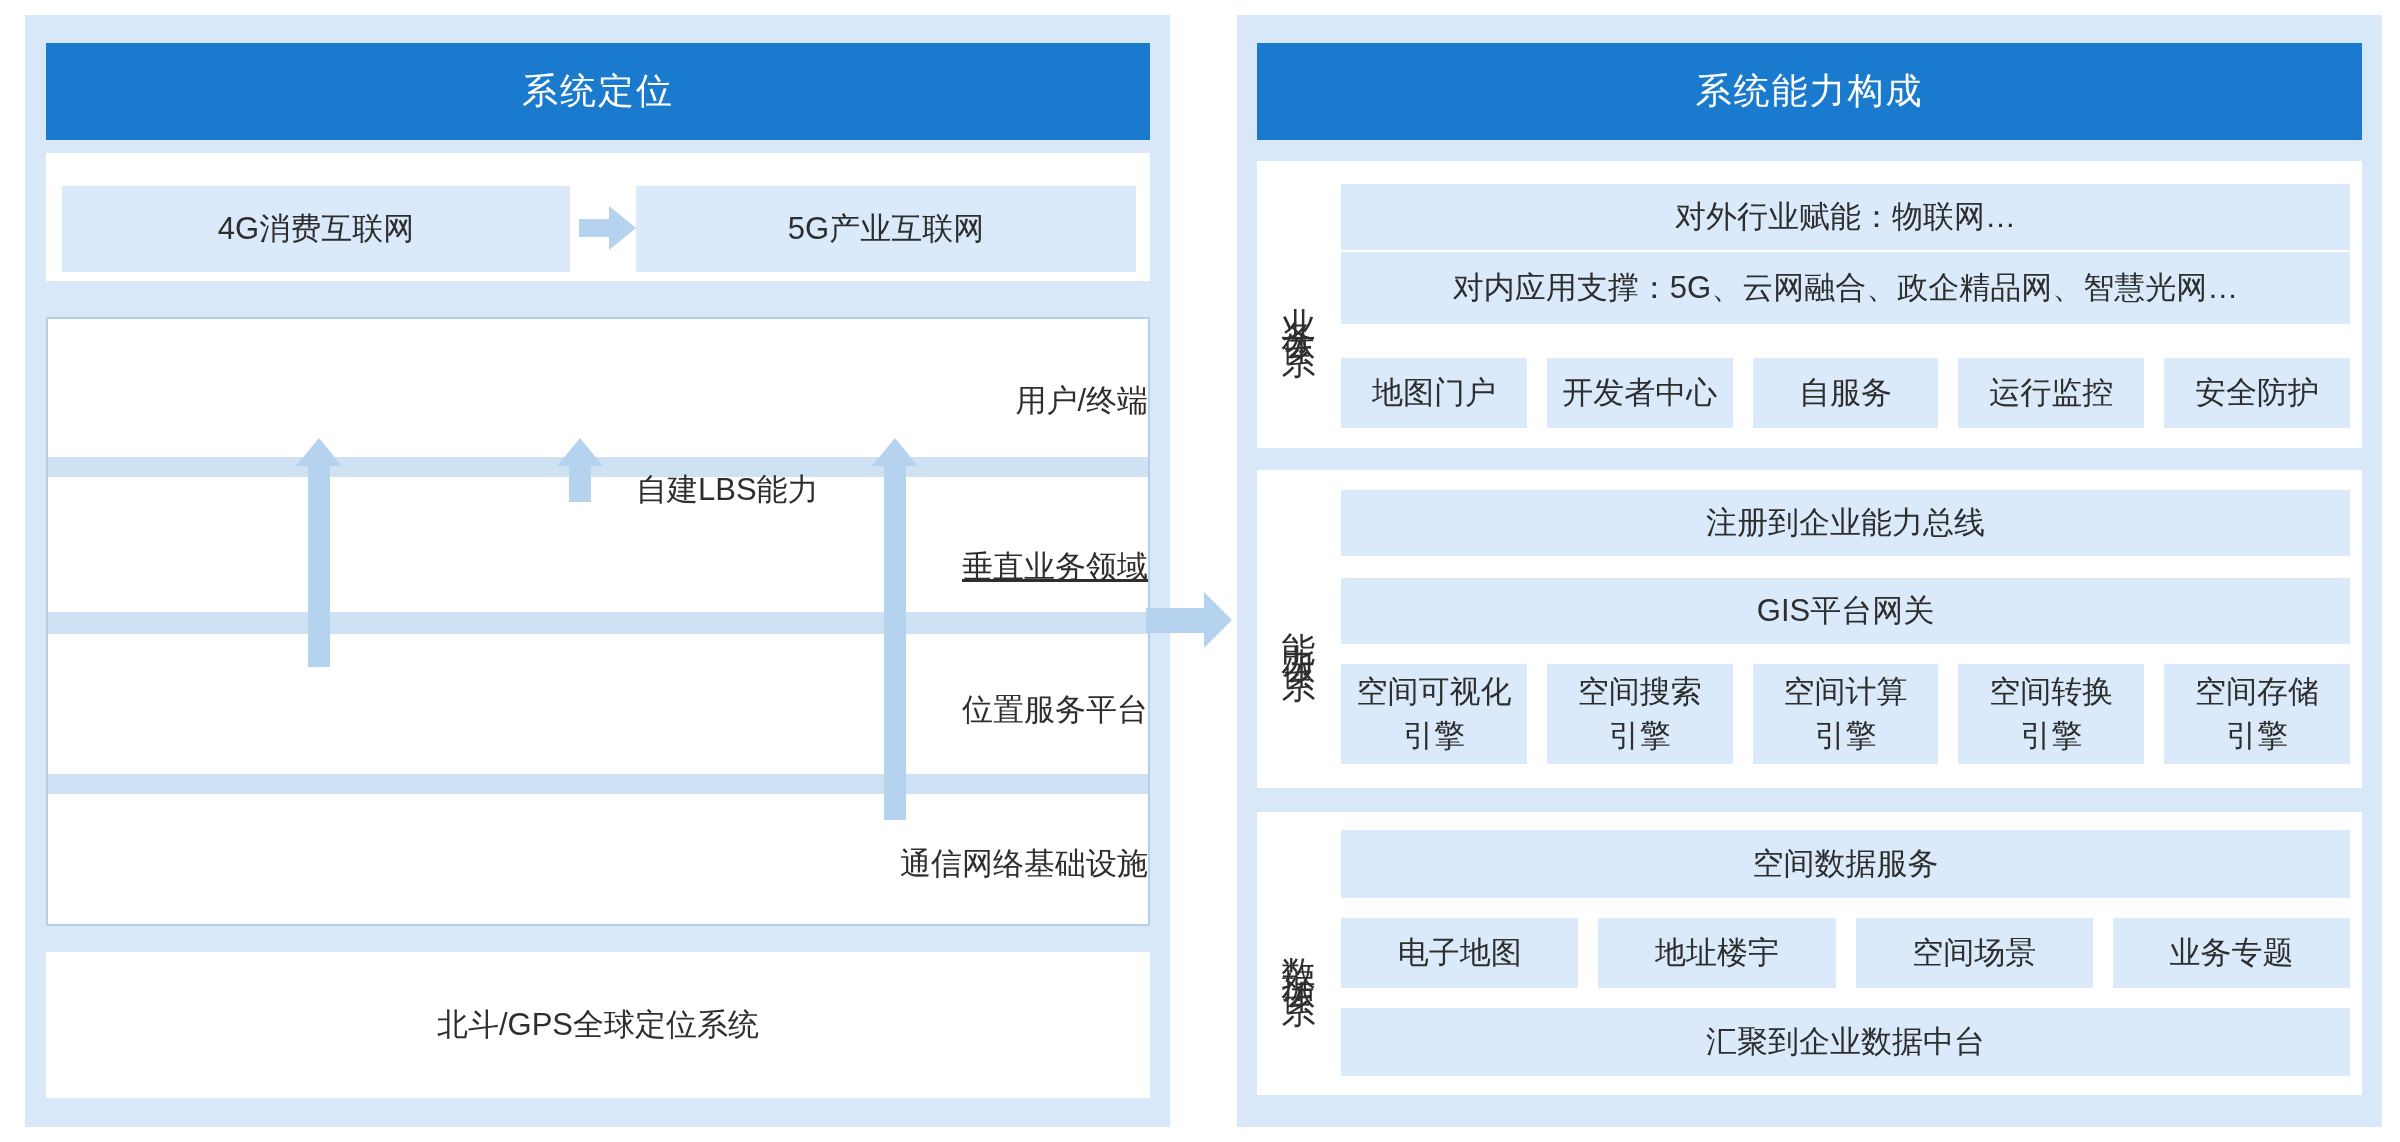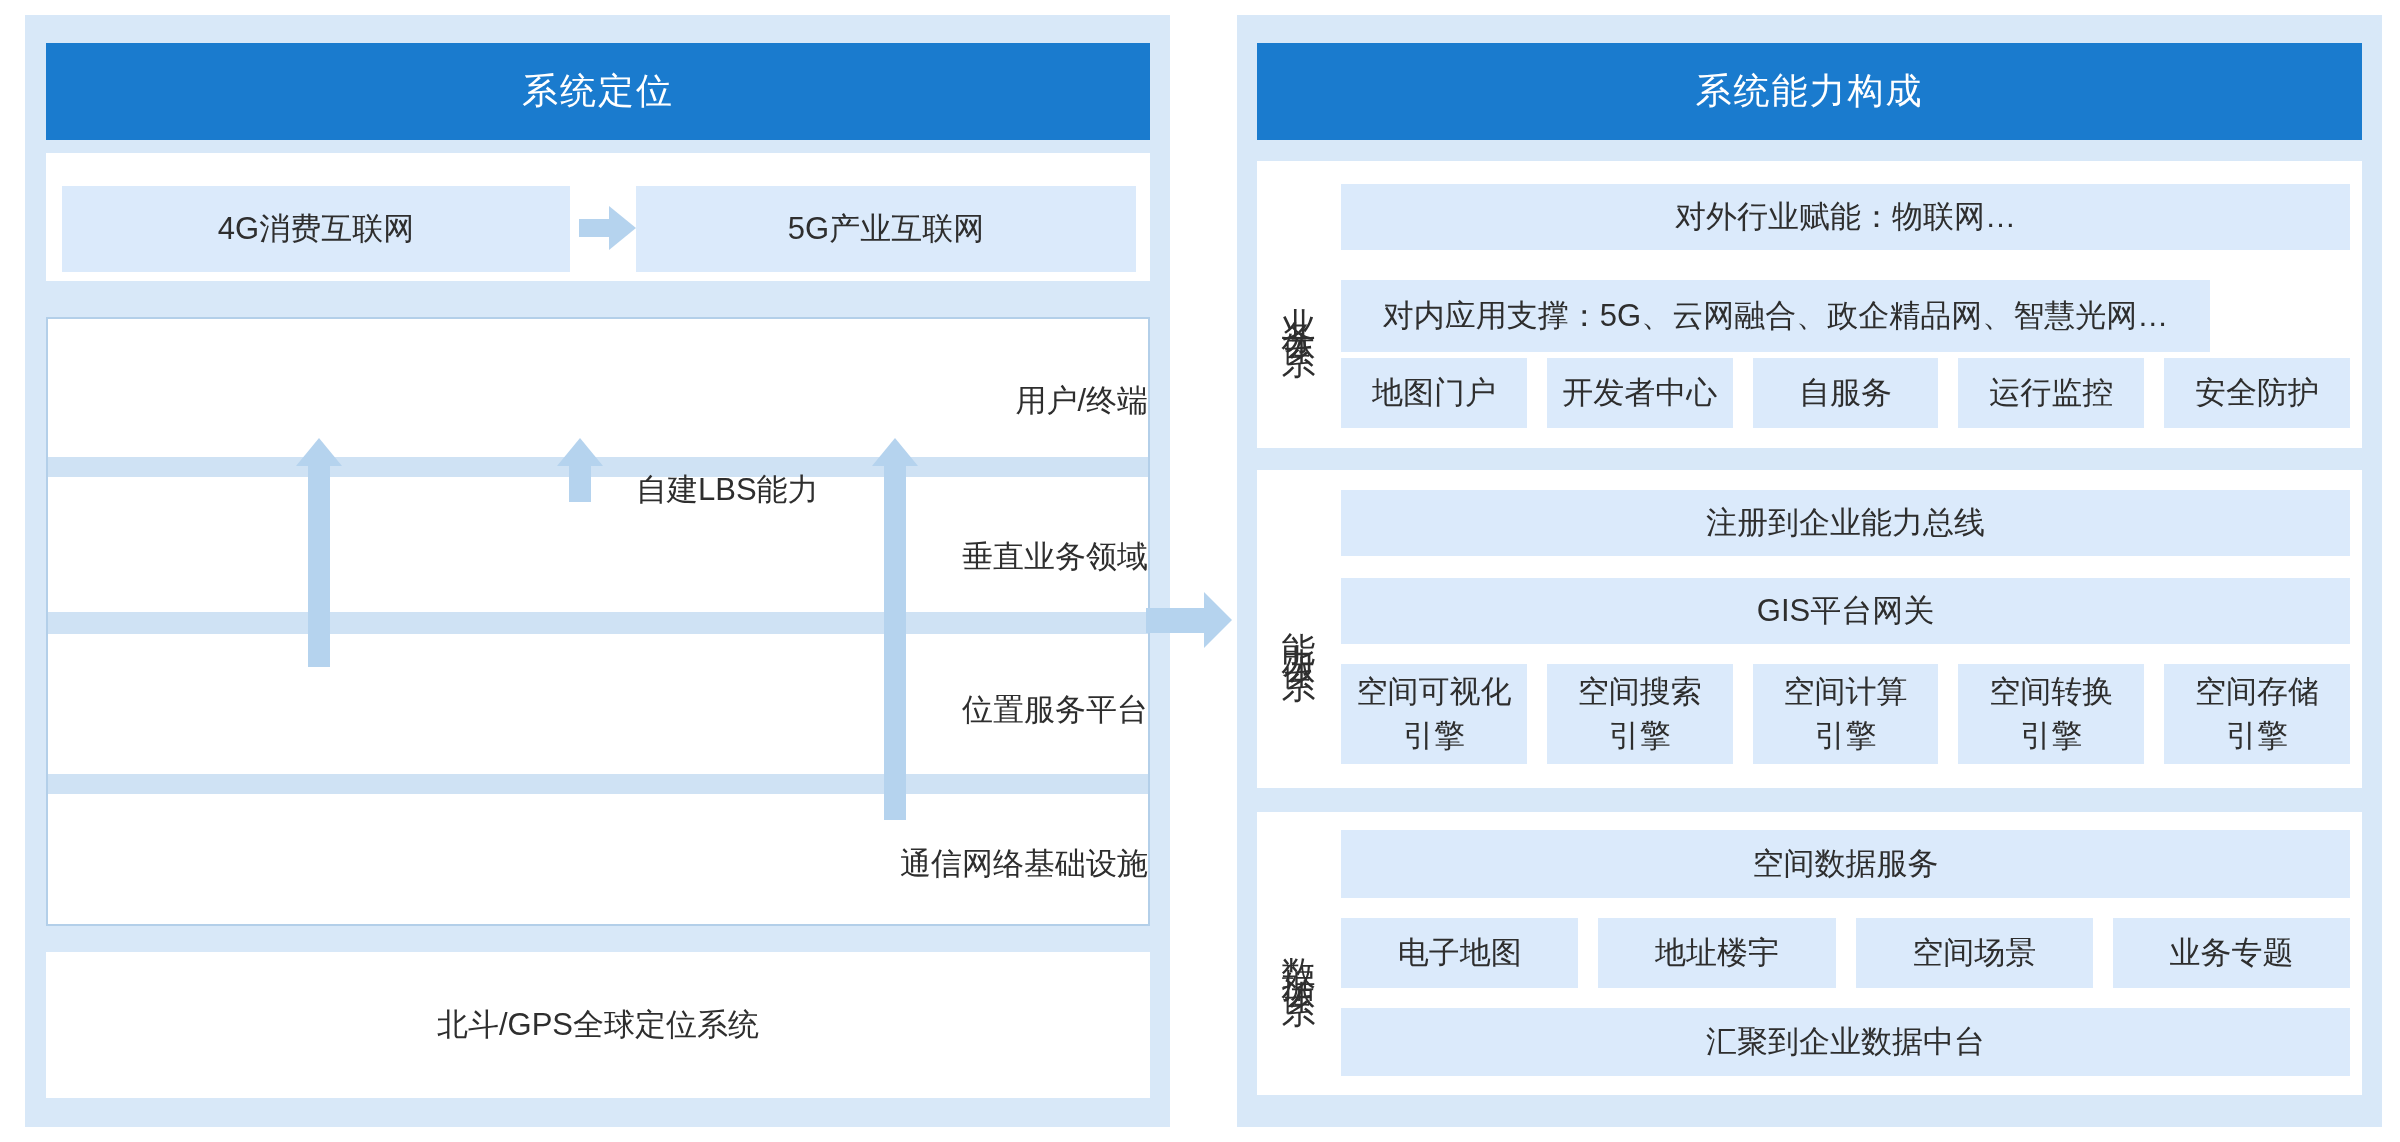--- a/index.html
+++ b/index.html
@@ -60,21 +60,21 @@
   </div>
 
   <div class="whitebox" style="left:21px;top:302px;width:1104px;height:609px;border:2px solid var(--bdr);">
 
     <div class="band" style="top:138px;height:20px;"></div>
     <div class="band" style="top:293px;height:22px;"></div>
     <div class="band" style="top:455px;height:20px;"></div>
 
     <div class="ltext" style="top:62px;">用户/终端</div>
     <div class="ltext" style="left:588px;right:auto;top:151px;">自建LBS能力</div>
-    <div class="ltext" style="top:218px;">垂直业务领域</div>
+    <div class="ltext" style="top:228px;text-decoration:underline;">垂直业务领域</div>
     <div class="ltext" style="top:371px;">位置服务平台</div>
     <div class="ltext" style="top:525px;">通信网络基础设施</div>
 
     <div>
       <div class="up-arrow-head" style="left:248px;top:119px;"></div>
       <div class="up-arrow-shaft" style="left:260px;top:146px;height:202px;"></div>
     </div>
     <div>
       <div class="up-arrow-head" style="left:509px;top:119px;"></div>
       <div class="up-arrow-shaft" style="left:521px;top:146px;height:37px;"></div>
@@ -104,21 +104,21 @@
     <span>系统能力构成</span>
   </div>
 
   <div class="sec" style="top:146px;height:287px;">
     <div class="v-label-col">
       <div class="v-label">业务体系</div>
     </div>
     <div class="tile" style="left:84px;top:23px;width:1009px;height:66px;">
       <span>对外行业赋能：物联网…</span>
     </div>
-    <div class="tile" style="left:84px;top:119px;width:869px;height:72px;">
+    <div class="tile" style="left:84px;top:91px;width:1009px;height:72px;">
       <span>对内应用支撑：5G、云网融合、政企精品网、智慧光网…</span>
     </div>
     <div class="row-tiles" style="left:84px;top:197px;width:1009px;height:70px;">
       <div class="tile">
         <span>地图门户</span></div>
       <div class="tile">
         <span>开发者中心</span></div>
       <div class="tile">
         <span>自服务</span></div>
       <div class="tile">

